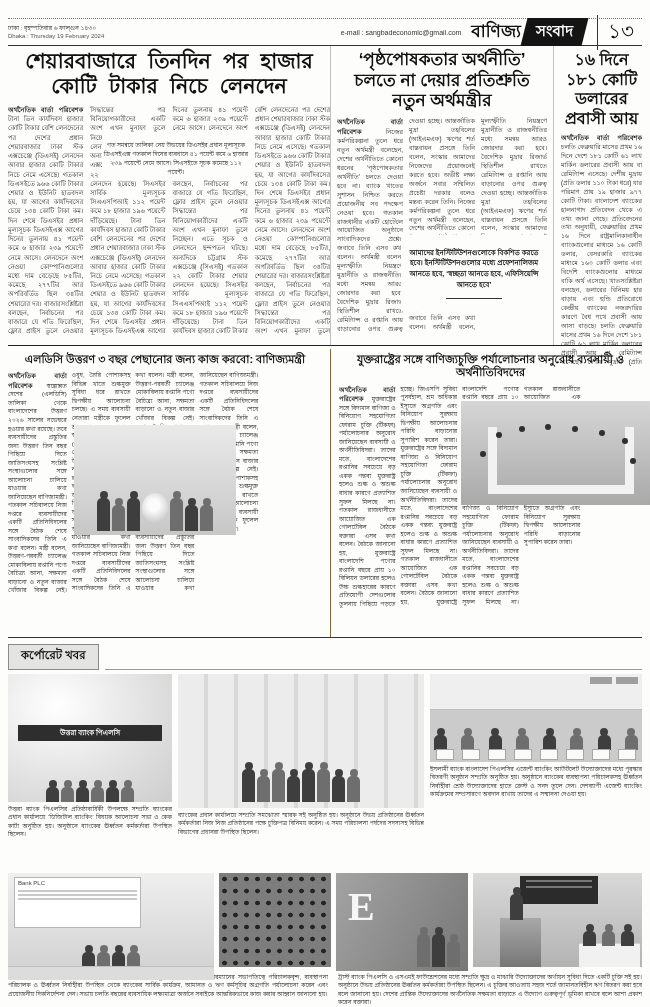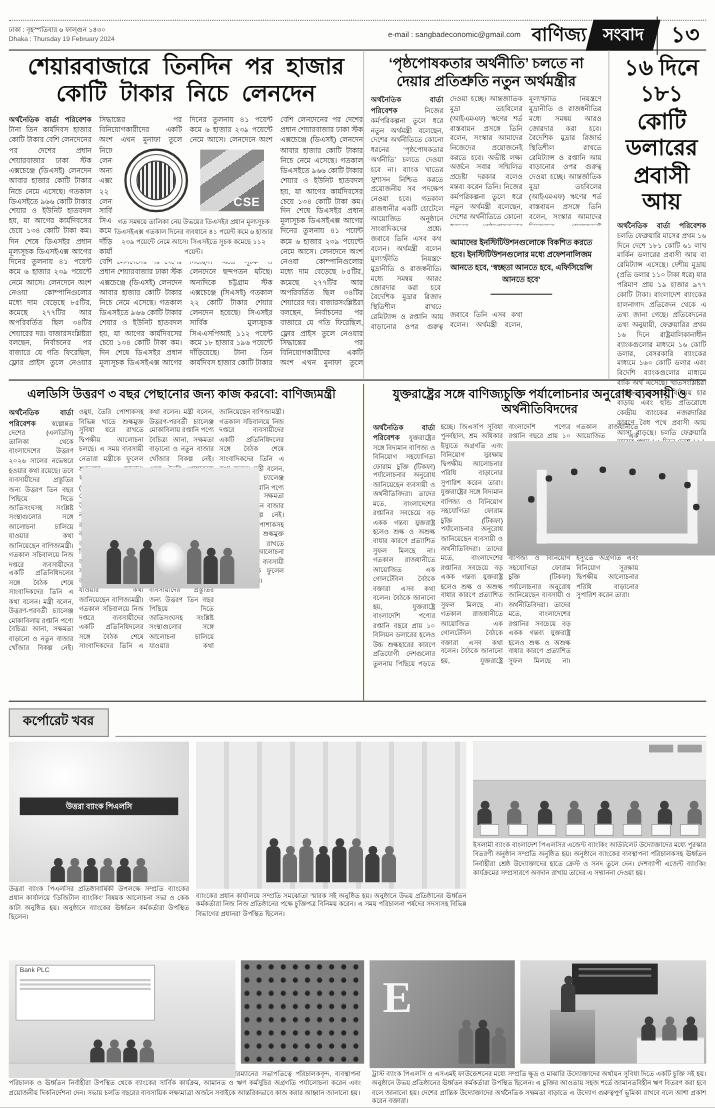--- a/index.html
+++ b/index.html
@@ -11,22 +11,22 @@
             display:flex;align-items:center;}
   .dateline{font-size:6px;line-height:1.35;color:#222;}
   .dateline .en{color:#555;}
   .mh-spacer{flex:1;}
   .email{font-size:7px;color:#333;margin-right:10px;}
   .nameplate{display:flex;align-items:center;gap:3px;}
   .np-left{font-size:17px;font-weight:800;letter-spacing:0;}
   .np-box{background:#141414;color:#fff;font-size:15px;font-weight:800;padding:1px 12px 2px;
           transform:skewX(-14deg);}
   .np-box span{display:inline-block;transform:skewX(14deg);}
-  .pageno{margin-left:0;border-left:1px solid #333;padding:1px 4px 1px 10px;font-size:20px;
-          font-weight:700;min-width:30px;text-align:center;}
+  .pageno{margin-left:12px;border-left:1px solid #333;padding:1px 4px 1px 10px;font-size:20px;
+          font-weight:400;min-width:30px;}
 
   
   .headline{font-weight:800;text-align:center;line-height:1.22;margin:4px 0 5px;}
   .byline{font-weight:700;font-size:6.5px;margin-bottom:3px;}
   .colflow{text-align:justify;font-size:6.5px;line-height:1.42;color:#1c1c1c;overflow:hidden;column-fill:auto;}
 
   
   .top-row{display:flex;height:299px;border-bottom:1.5px solid #222;margin:0 8px;}
   .art-a{width:322px;position:relative;}
   .art-a .headline{font-size:20.5px;font-family:Liberation Mono, monospace;}
@@ -36,30 +36,30 @@
   .dse-seal{width:54px;height:54px;border-radius:50%;border:2px solid #333;box-shadow:inset 0 0 0 3px #fdfdfc,inset 0 0 0 4px #555;
             display:flex;align-items:center;justify-content:center;}
   .dse-core{width:34px;height:34px;border-radius:50%;border:1px solid #444;
             background:repeating-linear-gradient(90deg,#3c3c3c 0 2px,#efefef 2px 4px);}
   .cse-box{width:58px;height:56px;background:linear-gradient(145deg,#9a9a9a 0 18%,#dedede 18% 34%,#8b8b8b 34% 52%,#d6d6d6 52% 70%,#7e7e7e 70% 100%);
            position:relative;}
   .cse-box b{position:absolute;right:3px;bottom:2px;color:#fff;font-size:11px;letter-spacing:.5px;}
   .index-note{font-size:6px;line-height:1.5;text-align:center;margin-top:6px;color:#222;}
 
   .art-b{width:210px;border-left:1px solid #c2c2c2;border-right:1px solid #c2c2c2;padding:0 6px;position:relative;}
-  .art-b .headline{font-size:13px;}
+  .art-b .headline{font-size:17px;}
   .bwrap{position:relative;height:218px;}
   .art-b .colflow{column-count:3;column-gap:6px;height:218px;font-size:6.3px;}
   .quote-box{position:absolute;left:64px;right:0;top:118px;height:76px;background:#fdfdfc;z-index:2;
              display:flex;flex-direction:column;align-items:center;justify-content:center;
              text-align:center;font-size:7px;font-weight:700;line-height:1.55;padding:0 3px;}
   .qrule{width:56px;border-top:1px solid #333;margin-top:7px;}
 
   .art-c{flex:1;padding-left:7px;}
-  .art-c .headline{font-size:20px;}
+  .art-c .headline{font-size:16px;}
   .art-c .colflow{column-count:1;height:234px;font-size:6.3px;}
 
   
   .second-row{display:flex;height:288px;margin:0 8px;border-bottom:1px solid #333;padding-top:3px;}
   .art-d{width:314px;position:relative;}
   .art-e{flex:1;border-left:1px solid #a16207;margin-left:8px;padding-left:8px;position:relative;}
   .art-d .headline,.art-e .headline{font-size:11px;}
   .dwrap{position:relative;}
   .body5{column-count:5;column-gap:5px;font-size:6px;height:228px;}
 
@@ -143,28 +143,20 @@
 
   <div class="top-row">
 
     <div class="art-a">
       <div class="headline">শেয়ারবাজারে তিনদিন পর হাজার কোটি টাকার নিচে লেনদেন</div>
       <div class="colflow">
         <span class="byline">অর্থনৈতিক বার্তা পরিবেশক</span>
         <span>টানা তিন কার্যদিবস হাজার কোটি টাকার বেশি লেনদেনের পর দেশের প্রধান শেয়ারবাজার ঢাকা স্টক এক্সচেঞ্জে (ডিএসই) লেনদেন আবার হাজার কোটি টাকার নিচে নেমে এসেছে। গতকাল ডিএসইতে ৯৬৬ কোটি টাকার শেয়ার ও ইউনিট হাতবদল হয়, যা আগের কার্যদিবসের চেয়ে ১৩৪ কোটি টাকা কম। দিন শেষে ডিএসইর প্রধান মূল্যসূচক ডিএসইএক্স আগের দিনের তুলনায় ৪১ পয়েন্ট কমে ৬ হাজার ২৩৯ পয়েন্টে নেমে আসে। লেনদেনে অংশ নেওয়া কোম্পানিগুলোর মধ্যে দাম বেড়েছে ৮৫টির, কমেছে ২৭৭টির আর অপরিবর্তিত ছিল ৩৪টির শেয়ারের দর। বাজারসংশ্লিষ্টরা বলছেন, নির্বাচনের পর বাজারে যে গতি ফিরেছিল, ফ্লোর প্রাইস তুলে নেওয়ার সিদ্ধান্তের পর বিনিয়োগকারীদের একটি অংশ এখন মুনাফা তুলে নিচ্ছেন। এতে সূচক ও লেনদেনে ছন্দপতন ঘটছে। অন্যদিকে চট্টগ্রাম স্টক এক্সচেঞ্জে (সিএসই) গতকাল ২২ কোটি টাকার শেয়ার লেনদেন হয়েছে। সিএসইর সার্বিক মূল্যসূচক সিএএসপিআই ১১২ পয়েন্ট কমে ১৮ হাজার ১৯৬ পয়েন্টে দাঁড়িয়েছে। টানা তিন কার্যদিবস হাজার কোটি টাকার বেশি লেনদেনের পর দেশের প্রধান শেয়ারবাজার ঢাকা স্টক এক্সচেঞ্জে (ডিএসই) লেনদেন আবার হাজার কোটি টাকার নিচে নেমে এসেছে। গতকাল ডিএসইতে ৯৬৬ কোটি টাকার শেয়ার ও ইউনিট হাতবদল হয়, যা আগের কার্যদিবসের চেয়ে ১৩৪ কোটি টাকা কম। দিন শেষে ডিএসইর প্রধান মূল্যসূচক ডিএসইএক্স আগের দিনের তুলনায় ৪১ পয়েন্ট কমে ৬ হাজার ২৩৯ পয়েন্টে নেমে আসে। লেনদেনে অংশ নেওয়া কোম্পানিগুলোর মধ্যে দাম বেড়েছে ৮৫টির, কমেছে ২৭৭টির আর অপরিবর্তিত ছিল ৩৪টির শেয়ারের দর। বাজারসংশ্লিষ্টরা বলছেন, নির্বাচনের পর বাজারে যে গতি ফিরেছিল, ফ্লোর প্রাইস তুলে নেওয়ার সিদ্ধান্তের পর বিনিয়োগকারীদের একটি অংশ এখন মুনাফা তুলে নিচ্ছেন। এতে সূচক ও লেনদেনে ছন্দপতন ঘটছে। অন্যদিকে চট্টগ্রাম স্টক এক্সচেঞ্জে (সিএসই) গতকাল ২২ কোটি টাকার শেয়ার লেনদেন হয়েছে। সিএসইর সার্বিক মূল্যসূচক সিএএসপিআই ১১২ পয়েন্ট কমে ১৮ হাজার ১৯৬ পয়েন্টে দাঁড়িয়েছে। টানা তিন কার্যদিবস হাজার কোটি টাকার বেশি লেনদেনের পর দেশের প্রধান শেয়ারবাজার ঢাকা স্টক এক্সচেঞ্জে (ডিএসই) লেনদেন আবার হাজার কোটি টাকার নিচে নেমে এসেছে। গতকাল ডিএসইতে ৯৬৬ কোটি টাকার শেয়ার ও ইউনিট হাতবদল হয়, যা আগের কার্যদিবসের চেয়ে ১৩৪ কোটি টাকা কম। দিন শেষে ডিএসইর প্রধান মূল্যসূচক ডিএসইএক্স আগের দিনের তুলনায় ৪১ পয়েন্ট কমে ৬ হাজার ২৩৯ পয়েন্টে নেমে আসে। লেনদেনে অংশ নেওয়া কোম্পানিগুলোর মধ্যে দাম বেড়েছে ৮৫টির, কমেছে ২৭৭টির আর অপরিবর্তিত ছিল ৩৪টির শেয়ারের দর। বাজারসংশ্লিষ্টরা বলছেন, নির্বাচনের পর বাজারে যে গতি ফিরেছিল, ফ্লোর প্রাইস তুলে নেওয়ার সিদ্ধান্তের পর বিনিয়োগকারীদের একটি অংশ এখন মুনাফা তুলে নিচ্ছেন। এতে সূচক ও লেনদেনে ছন্দপতন ঘটছে। অন্যদিকে চট্টগ্রাম স্টক এক্সচেঞ্জে (সিএসই) গতকাল ২২ কোটি টাকার শেয়ার লেনদেন হয়েছে। সিএসইর সার্বিক মূল্যসূচক সিএএসপিআই ১১২ পয়েন্ট কমে ১৮ হাজার ১৯৬ পয়েন্টে দাঁড়িয়েছে।</span>
       </div>
       <div class="logo-block">
-        <div class="logo-row">
-          <div class="dse-seal">
-              <div class="dse-core"></div>
-            </div>
-          <div class="cse-box">
-              <b>CSE</b>
-            </div>
-        </div>
         <div class="index-note">গত সমন্বয়ে তালিকা নেয় উভয়ের ডিএসইর প্রধান মূল্যসূচক ডিএসইএক্স গতকাল দিনের ব্যবধানে ৪১ পয়েন্ট কমে ৬ হাজার ২৩৯ পয়েন্টে নেমে আসে। সিএসইতে সূচক কমেছে ১১২ পয়েন্ট।</div>
       </div>
     </div>
 
     <div class="art-b">
       <div class="headline">‘পৃষ্ঠপোষকতার অর্থনীতি’ চলতে না দেয়ার প্রতিশ্রুতি নতুন অর্থমন্ত্রীর</div>
       <div class="bwrap">
         <div class="colflow">
           <span class="byline">অর্থনৈতিক বার্তা পরিবেশক</span>
           <span>নিজের কর্মপরিকল্পনা তুলে ধরে নতুন অর্থমন্ত্রী বলেছেন, দেশের অর্থনীতিতে কোনো ধরনের ‘পৃষ্ঠপোষকতার অর্থনীতি’ চলতে দেওয়া হবে না। ব্যাংক খাতের সুশাসন নিশ্চিত করতে প্রয়োজনীয় সব পদক্ষেপ নেওয়া হবে। গতকাল রাজধানীর একটি হোটেলে আয়োজিত অনুষ্ঠানে সাংবাদিকদের প্রশ্নের জবাবে তিনি এসব কথা বলেন। অর্থমন্ত্রী বলেন, মূল্যস্ফীতি নিয়ন্ত্রণে মুদ্রানীতি ও রাজস্বনীতির মধ্যে সমন্বয় আরও জোরদার করা হবে। বৈদেশিক মুদ্রার রিজার্ভ স্থিতিশীল রাখতে রেমিট্যান্স ও রপ্তানি আয় বাড়ানোর ওপর গুরুত্ব দেওয়া হচ্ছে। আন্তর্জাতিক মুদ্রা তহবিলের (আইএমএফ) ঋণের শর্ত বাস্তবায়ন প্রসঙ্গে তিনি বলেন, সংস্কার আমাদের নিজেদের প্রয়োজনেই করতে হবে। অভীষ্ট লক্ষ্য অর্জনে সবার সম্মিলিত প্রচেষ্টা দরকার বলেও মন্তব্য করেন তিনি। নিজের কর্মপরিকল্পনা তুলে ধরে নতুন অর্থমন্ত্রী বলেছেন, দেশের অর্থনীতিতে কোনো ধরনের ‘পৃষ্ঠপোষকতার অর্থনীতি’ চলতে দেওয়া হবে না। ব্যাংক খাতের সুশাসন নিশ্চিত করতে প্রয়োজনীয় সব পদক্ষেপ নেওয়া হবে। গতকাল রাজধানীর একটি হোটেলে আয়োজিত অনুষ্ঠানে সাংবাদিকদের প্রশ্নের জবাবে তিনি এসব কথা বলেন। অর্থমন্ত্রী বলেন, মূল্যস্ফীতি নিয়ন্ত্রণে মুদ্রানীতি ও রাজস্বনীতির মধ্যে সমন্বয় আরও জোরদার করা হবে। বৈদেশিক মুদ্রার রিজার্ভ স্থিতিশীল রাখতে রেমিট্যান্স ও রপ্তানি আয় বাড়ানোর ওপর গুরুত্ব দেওয়া হচ্ছে। আন্তর্জাতিক মুদ্রা তহবিলের (আইএমএফ) ঋণের শর্ত বাস্তবায়ন প্রসঙ্গে তিনি বলেন, সংস্কার আমাদের নিজেদের প্রয়োজনেই করতে হবে। অভীষ্ট লক্ষ্য অর্জনে সবার সম্মিলিত প্রচেষ্টা দরকার বলেও মন্তব্য করেন তিনি।</span>

